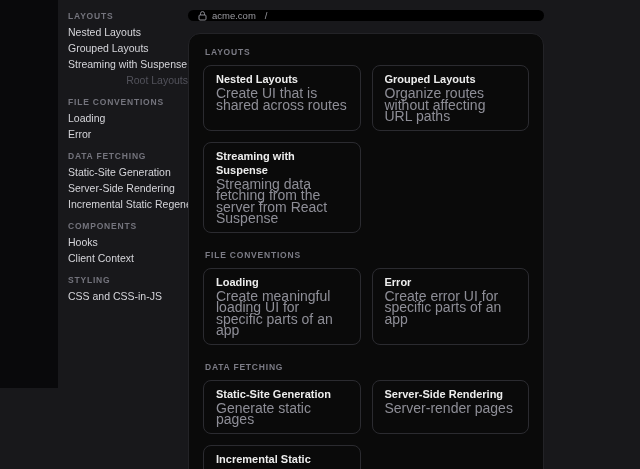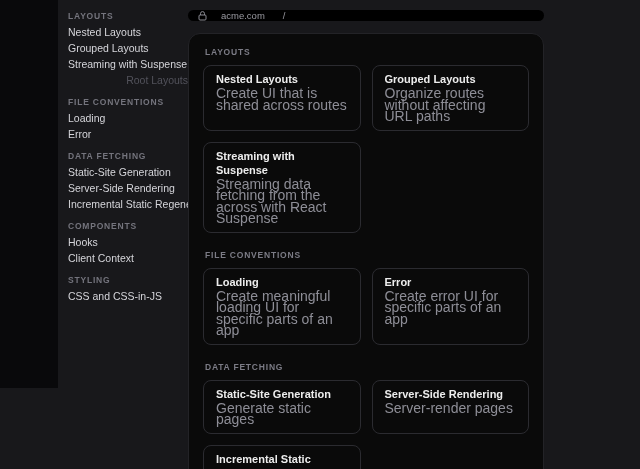--- a/index.html
+++ b/index.html
@@ -27,21 +27,21 @@
     height: 16px; line-height: 16px; white-space: nowrap;
     text-decoration: none; cursor: pointer;
   }
   .side-item.disabled { color: #52525b; cursor: default; text-align: right; }
 
   
   .main-col { width: 356px; flex: 0 0 auto; display: flex; flex-direction: column; }
   .address-bar {
     margin-top: 10px; height: 22px; background: #000;
     border-radius: 7px; display: flex; align-items: flex-end;
-    padding: 0 10px; gap: 14px;
+    padding: 0 10px; gap: 5px;
   }
   .lock { display: flex; align-items: center; }
   .addr-domain { font-size: 9.5px; color: #9a9aa1; }
   .addr-path { font-size: 9.5px; color: #9a9aa1; margin-left: 4px; }
 
   .panel {
     margin-top: 12px; background: #0a0a0a;
     border: 1px solid #232327; border-radius: 12px;
     padding: 13px 14px; height: 560px;
   }
@@ -123,21 +123,21 @@
             <div class="card">
               <div class="card-title">Nested Layouts</div>
               <div class="card-desc">Create UI that is shared across routes</div>
             </div>
             <div class="card">
               <div class="card-title">Grouped Layouts</div>
               <div class="card-desc">Organize routes without affecting URL paths</div>
             </div>
             <div class="card">
               <div class="card-title">Streaming with Suspense</div>
-              <div class="card-desc">Streaming data fetching from the across with React Suspense</div>
+              <div class="card-desc">Streaming data fetching from the server from React Suspense</div>
             </div>
           </div>
         </div>
         <div class="section">
           <div class="section-label">FILE CONVENTIONS</div>
           <div class="card-grid">
             <div class="card">
               <div class="card-title">Loading</div>
               <div class="card-desc">Create meaningful loading UI for specific parts of an app</div>
             </div>

